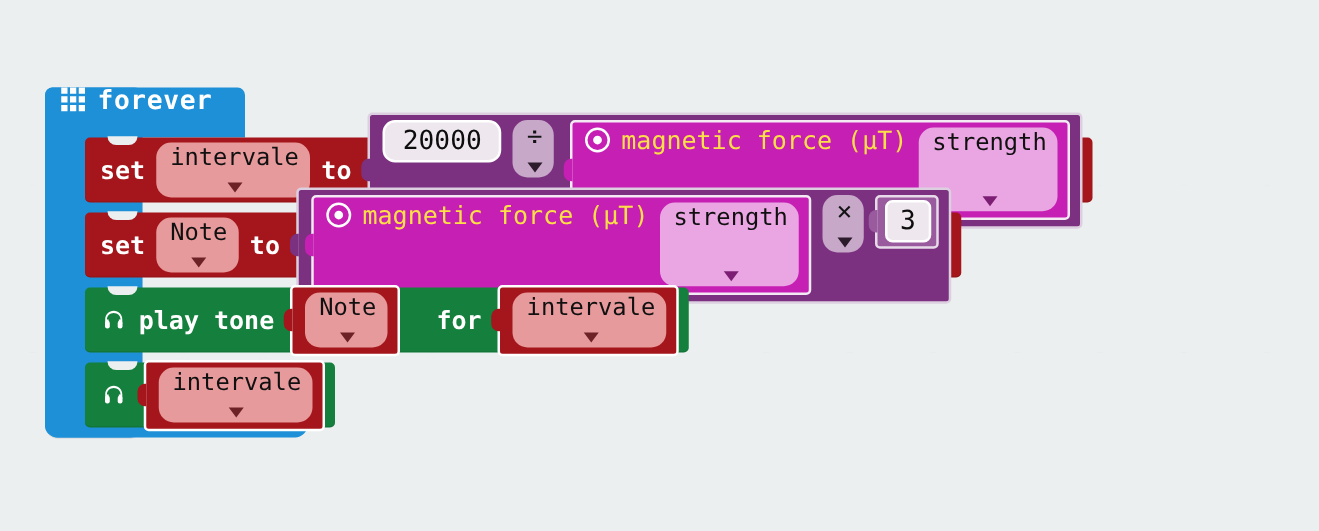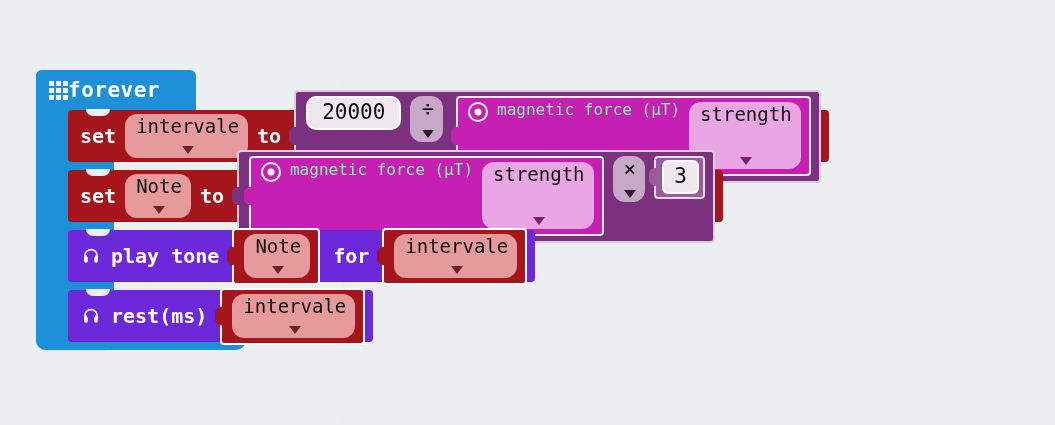--- a/index.html
+++ b/index.html
@@ -54,22 +54,23 @@
     box-shadow: 0 1px 0 rgba(0,0,0,0.08);
   }
   .forever-head {
     position: absolute;
     left: 0; top: 0;
     width: 160px;
     height: 40px;
     background: #1e90d7;
     border-radius: 6px 6px 0 0;
     display: flex;
-    align-items: center;
+    align-items: flex-start;
     padding-left: 13px;
+    gap: 10px;
   }
   .forever-label {
     color: #fff;
     font-size: 21px;
     font-weight: bold;
     letter-spacing: 0.5px;
     line-height: 1;
   }
   .led-grid {
     display: grid;
@@ -118,21 +119,21 @@
     position: absolute;
     left: 18px;
     top: -1px;
     width: 24px;
     height: 7px;
     background: #eceff0;
     border-radius: 0 0 8px 8px;
     z-index: 3;
   }
   .stmt.var  { background: #a4161b; }
-  .stmt.music{ background: #6d28d9; }
+  .stmt.music{ background: #15803d; }
 
   .stmt .word { line-height: 1; font-weight: bold; }
 
   
   .field {
     display: inline-flex;
     align-items: center;
     gap: 9px;
     border-radius: 12px;
     padding: 3px 9px 4px 11px;
@@ -209,21 +210,21 @@
     left: 50%; top: 50%;
     transform: translate(-50%,-50%);
     width: 7px; height: 7px;
     border-radius: 50%;
     background: #fff;
   }
 
   
   .hp-icon { width: 22px; height: 20px; flex: none; }
 
-  .mag-label { font-size: 16px; color: #86efac; line-height: 1; }
+  .mag-label { font-size: 20px; color: #fde047; line-height: 1; }
   .op-sym {
     font-size: 21px;
     line-height: 1;
     color: #141414;
   }
 </style>
 </head>
 <body>
 
 <div id="canvas"></div>
@@ -326,38 +327,37 @@
     <span class="word">play tone</span>
 
     <span class="reporter shadow-var" style="margin-left:4px;">
       <span class="plug"></span>
       <span class="field">
         <span>Note</span>
         <span class="caret"></span>
       </span>
     </span>
 
-    <span class="word" style="margin-left:4px;">for</span>
+    <span class="word" style="margin-left:20px;">for</span>
 
     <span class="reporter shadow-var" style="margin-left:4px;">
       <span class="plug"></span>
       <span class="field">
         <span>intervale</span>
         <span class="caret"></span>
       </span>
     </span>
   </div>
 
   <div class="stmt music" style="left:68px; top:290px;">
     <svg class="hp-icon" viewBox="0 0 24 24">
       <path d="M12 3.2c-4.6 0-8.2 3.6-8.2 8.2v4.2h3.3v-4.2h-1.6C5.5 8 8.4 5.3 12 5.3s6.5 2.7 6.5 6.1h-1.6v4.2h3.3v-4.2c0-4.6-3.6-8.2-8.2-8.2z" fill="#fff"></path>
       <rect x="3.6" y="12.6" width="4.6" height="7.6" rx="2.2" fill="#fff"></rect>
       <rect x="15.8" y="12.6" width="4.6" height="7.6" rx="2.2" fill="#fff"></rect>
     </svg>
-    <span class="word">rest(ms)</span>
 
     <span class="reporter shadow-var" style="margin-left:4px;">
       <span class="plug"></span>
       <span class="field">
         <span>intervale</span>
         <span class="caret"></span>
       </span>
     </span>
   </div>
 

